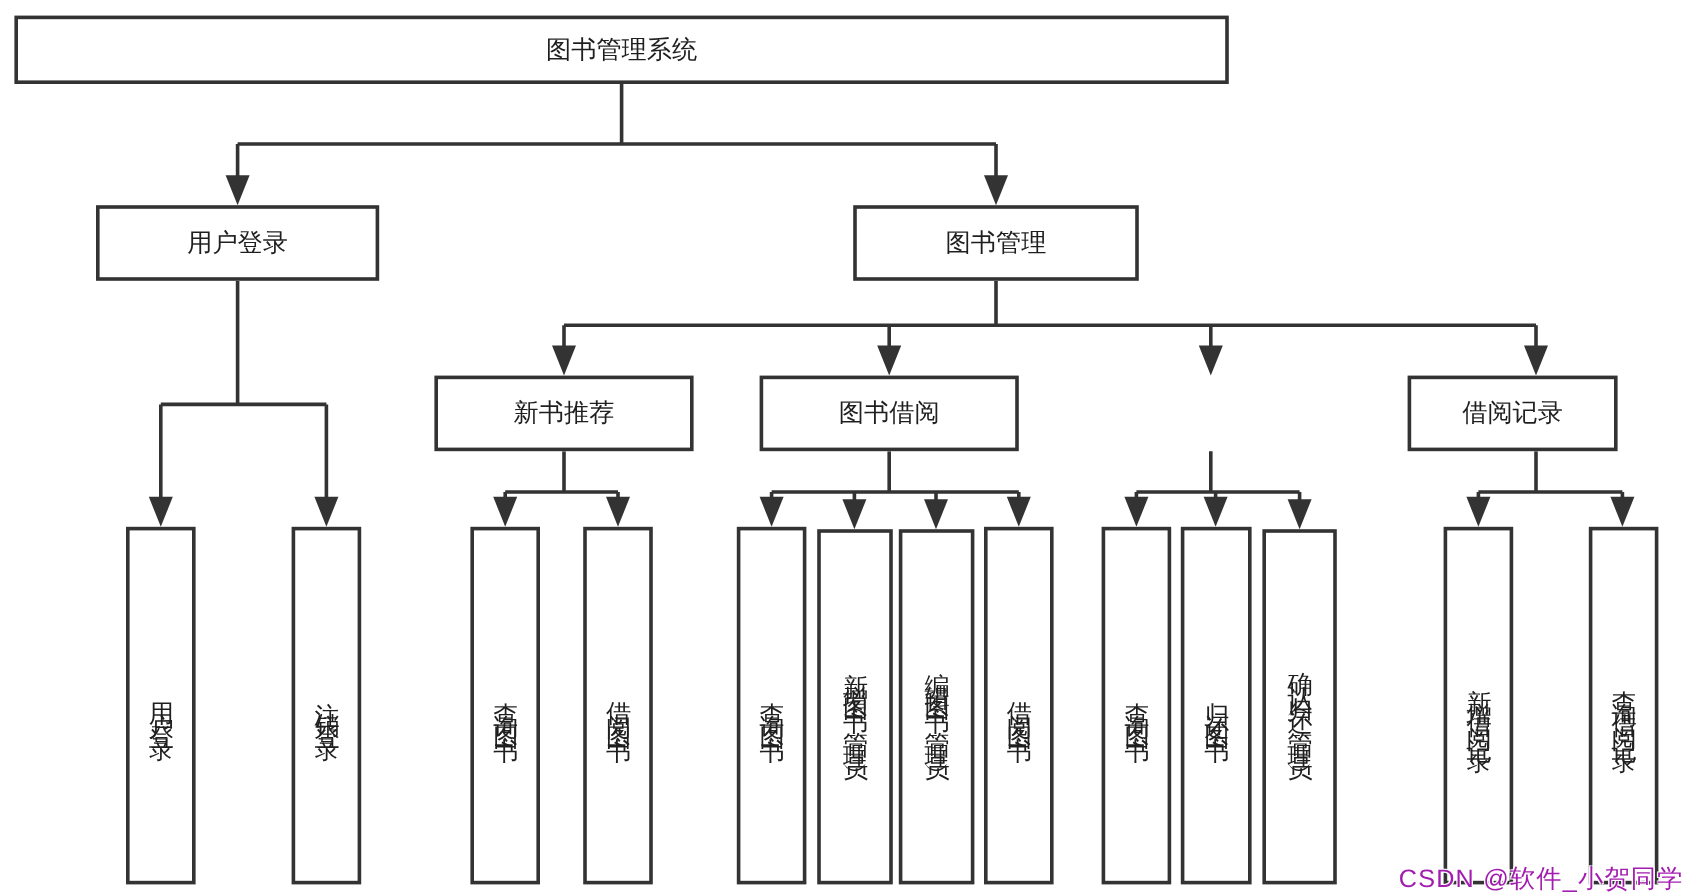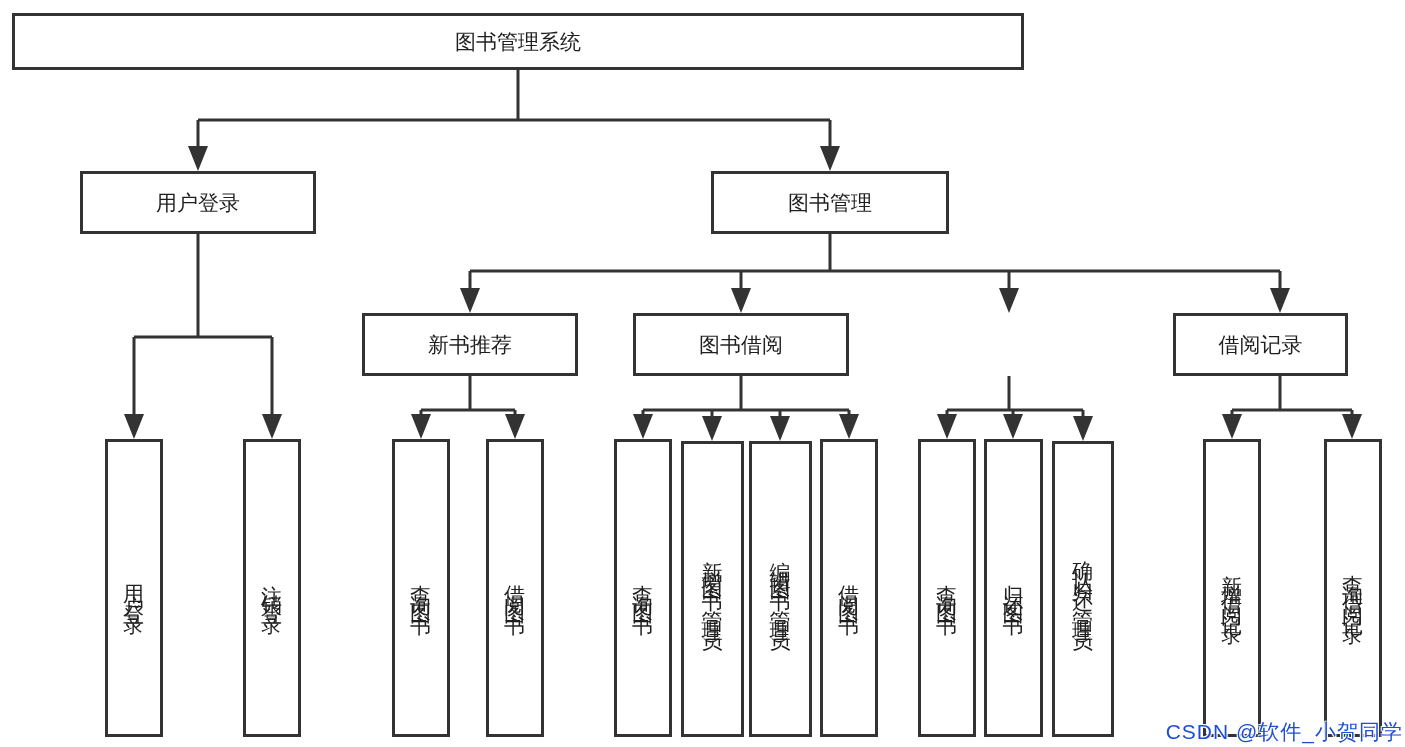--- a/index.html
+++ b/index.html
@@ -36,21 +36,21 @@
     text-orientation: mixed;
     letter-spacing: 10px;
     white-space: normal;
     font-size: 21px;
   }
   #watermark {
     position: absolute;
     right: 2px;
     bottom: 1px;
     font-size: 21px;
-    color: #1d4ed8;
+    color: #a21caf;
     letter-spacing: 1px;
     text-shadow: 1px 1px 0 rgba(255,255,255,0.9), -1px -1px 0 rgba(255,255,255,0.9), 1px -1px 0 rgba(255,255,255,0.9), -1px 1px 0 rgba(255,255,255,0.9);
     z-index: 10;
   }
 </style>
 </head>
 <body>
 
 <div id="canvas">
 

